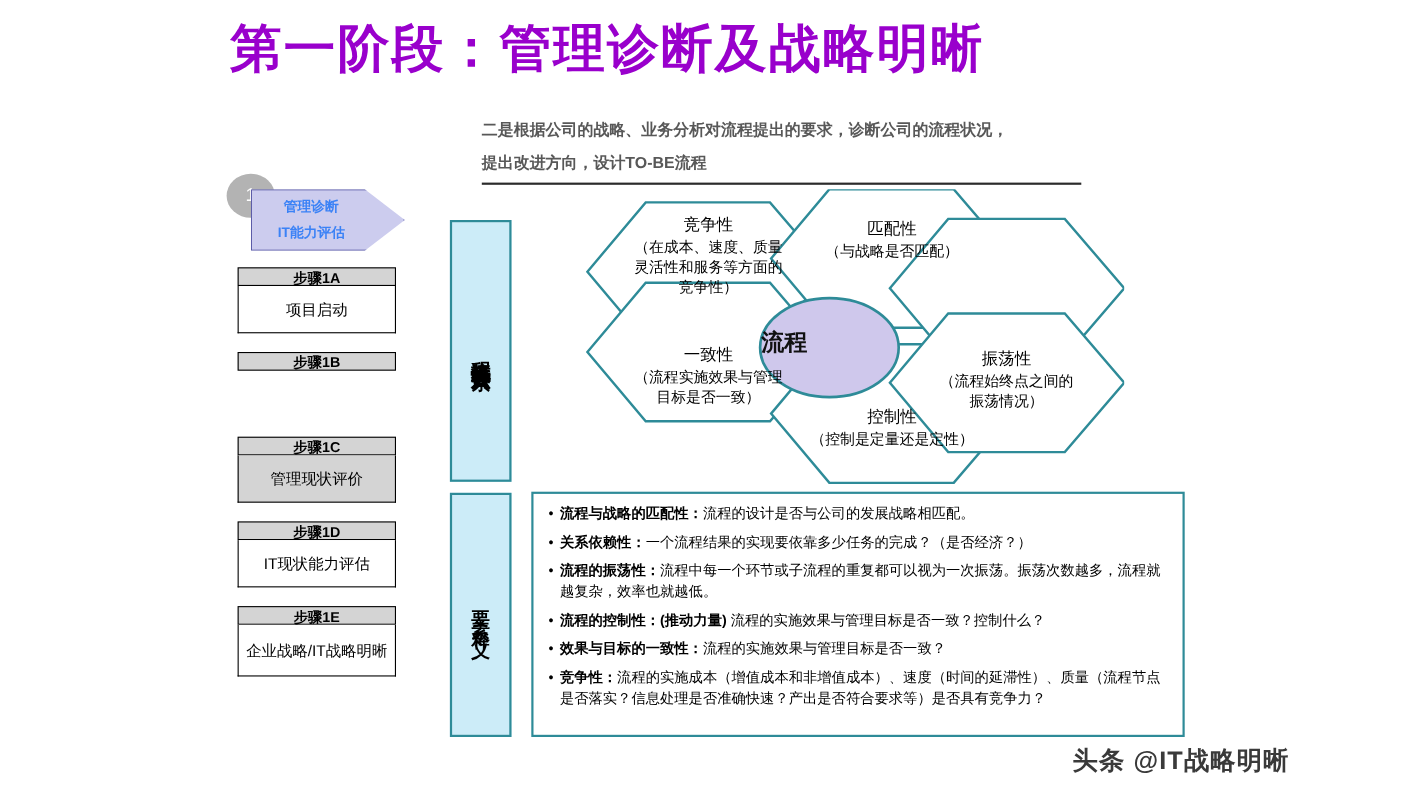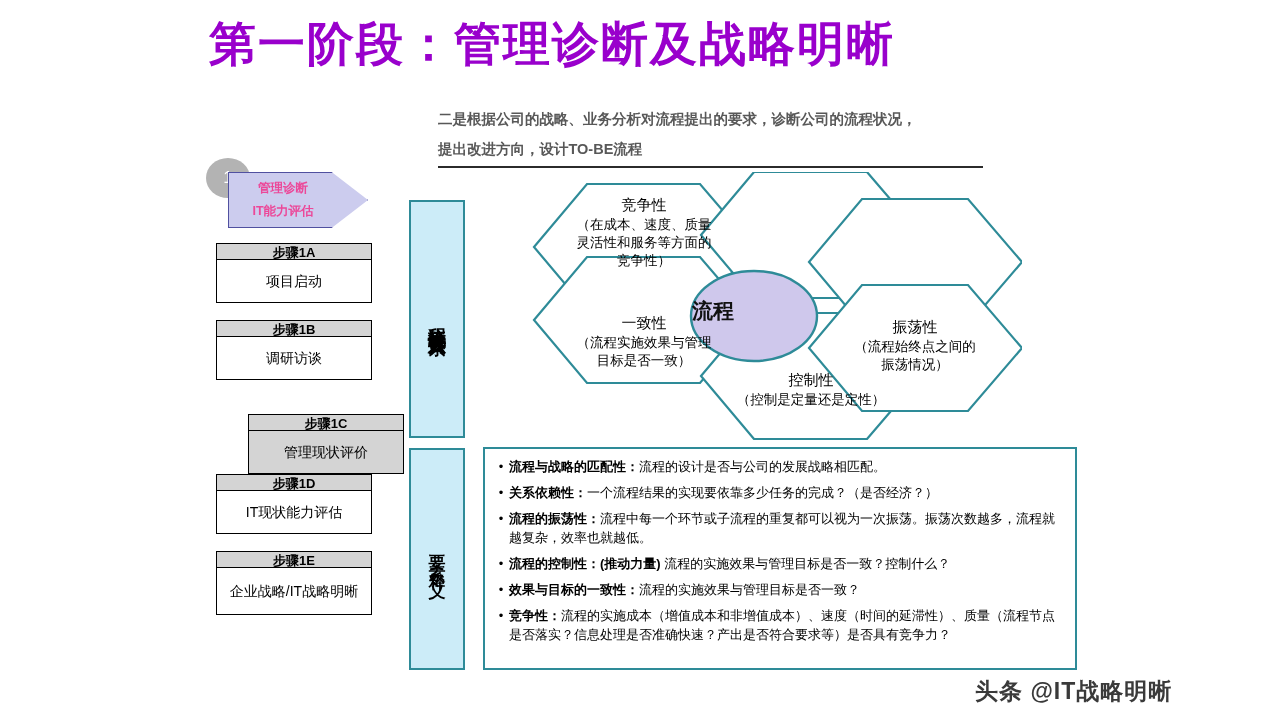--- a/index.html
+++ b/index.html
@@ -95,27 +95,27 @@
   }
   #phase-banner .banner-text {
     position: absolute;
     left: 6px;
     top: 5px;
     width: 98px;
     text-align: center;
     font-size: 12.5px;
     font-weight: bold;
     line-height: 23px;
-    color: #ec4899;
+    color: #3b82f6;
   }
 
   .step-group {
     position: absolute;
     left: 10px;
-    width: 156px;
+    width: 144px;
   }
   .step-header {
     height: 17px;
     background: #D4D4D4;
     border: 1px solid #000;
     font-size: 13px;
     font-weight: bold;
     text-align: center;
     line-height: 17px;
     box-sizing: border-box;
@@ -258,24 +258,23 @@
     </div>
   </div>
 
   <div class="step-group" style="top:85px;">
     <div class="step-header">步骤1A</div>
     <div class="step-body" style="height:43px;">项目启动</div>
   </div>
 
   <div class="step-group" style="top:162px;">
     <div class="step-header">步骤1B</div>
-    <div class="step-body" style="height:43px;">调研访谈</div>
-  </div>
-
-  <div class="step-group" style="top:256px;margin-left:32px;">
+  </div>
+
+  <div class="step-group" style="top:239px;">
     <div class="step-header">步骤1C</div>
     <div class="step-body shaded" style="height:43px;">管理现状评价</div>
   </div>
 
   <div class="step-group" style="top:316px;">
     <div class="step-header">步骤1D</div>
     <div class="step-body" style="height:43px;">IT现状能力评估</div>
   </div>
 
   <div class="step-group" style="top:393px;">
@@ -311,20 +310,24 @@
     <ellipse cx="267" cy="144" rx="63" ry="45" fill="#CFC8EC" stroke="#2E8B98" stroke-width="2.4"></ellipse>
   </svg>
 
   <div class="hex-label" style="left:82px; top:22px; width:150px;">
     <span class="hl-title">竞争性</span>
     <span class="hl-desc">（在成本、速度、质量</span>
     <span class="hl-desc">灵活性和服务等方面的</span>
     <span class="hl-desc">竞争性）</span>
   </div>
 
+  <div class="hex-label" style="left:248px; top:26px; width:152px;">
+    <span class="hl-title">匹配性</span>
+    <span class="hl-desc">（与战略是否匹配）</span>
+  </div>
 
 
   <div class="hex-label" style="left:82px; top:140px; width:150px;">
     <span class="hl-title">一致性</span>
     <span class="hl-desc">（流程实施效果与管理</span>
     <span class="hl-desc">目标是否一致）</span>
   </div>
 
   <div class="hex-label" style="left:352px; top:144px; width:152px;">
     <span class="hl-title">振荡性</span>

